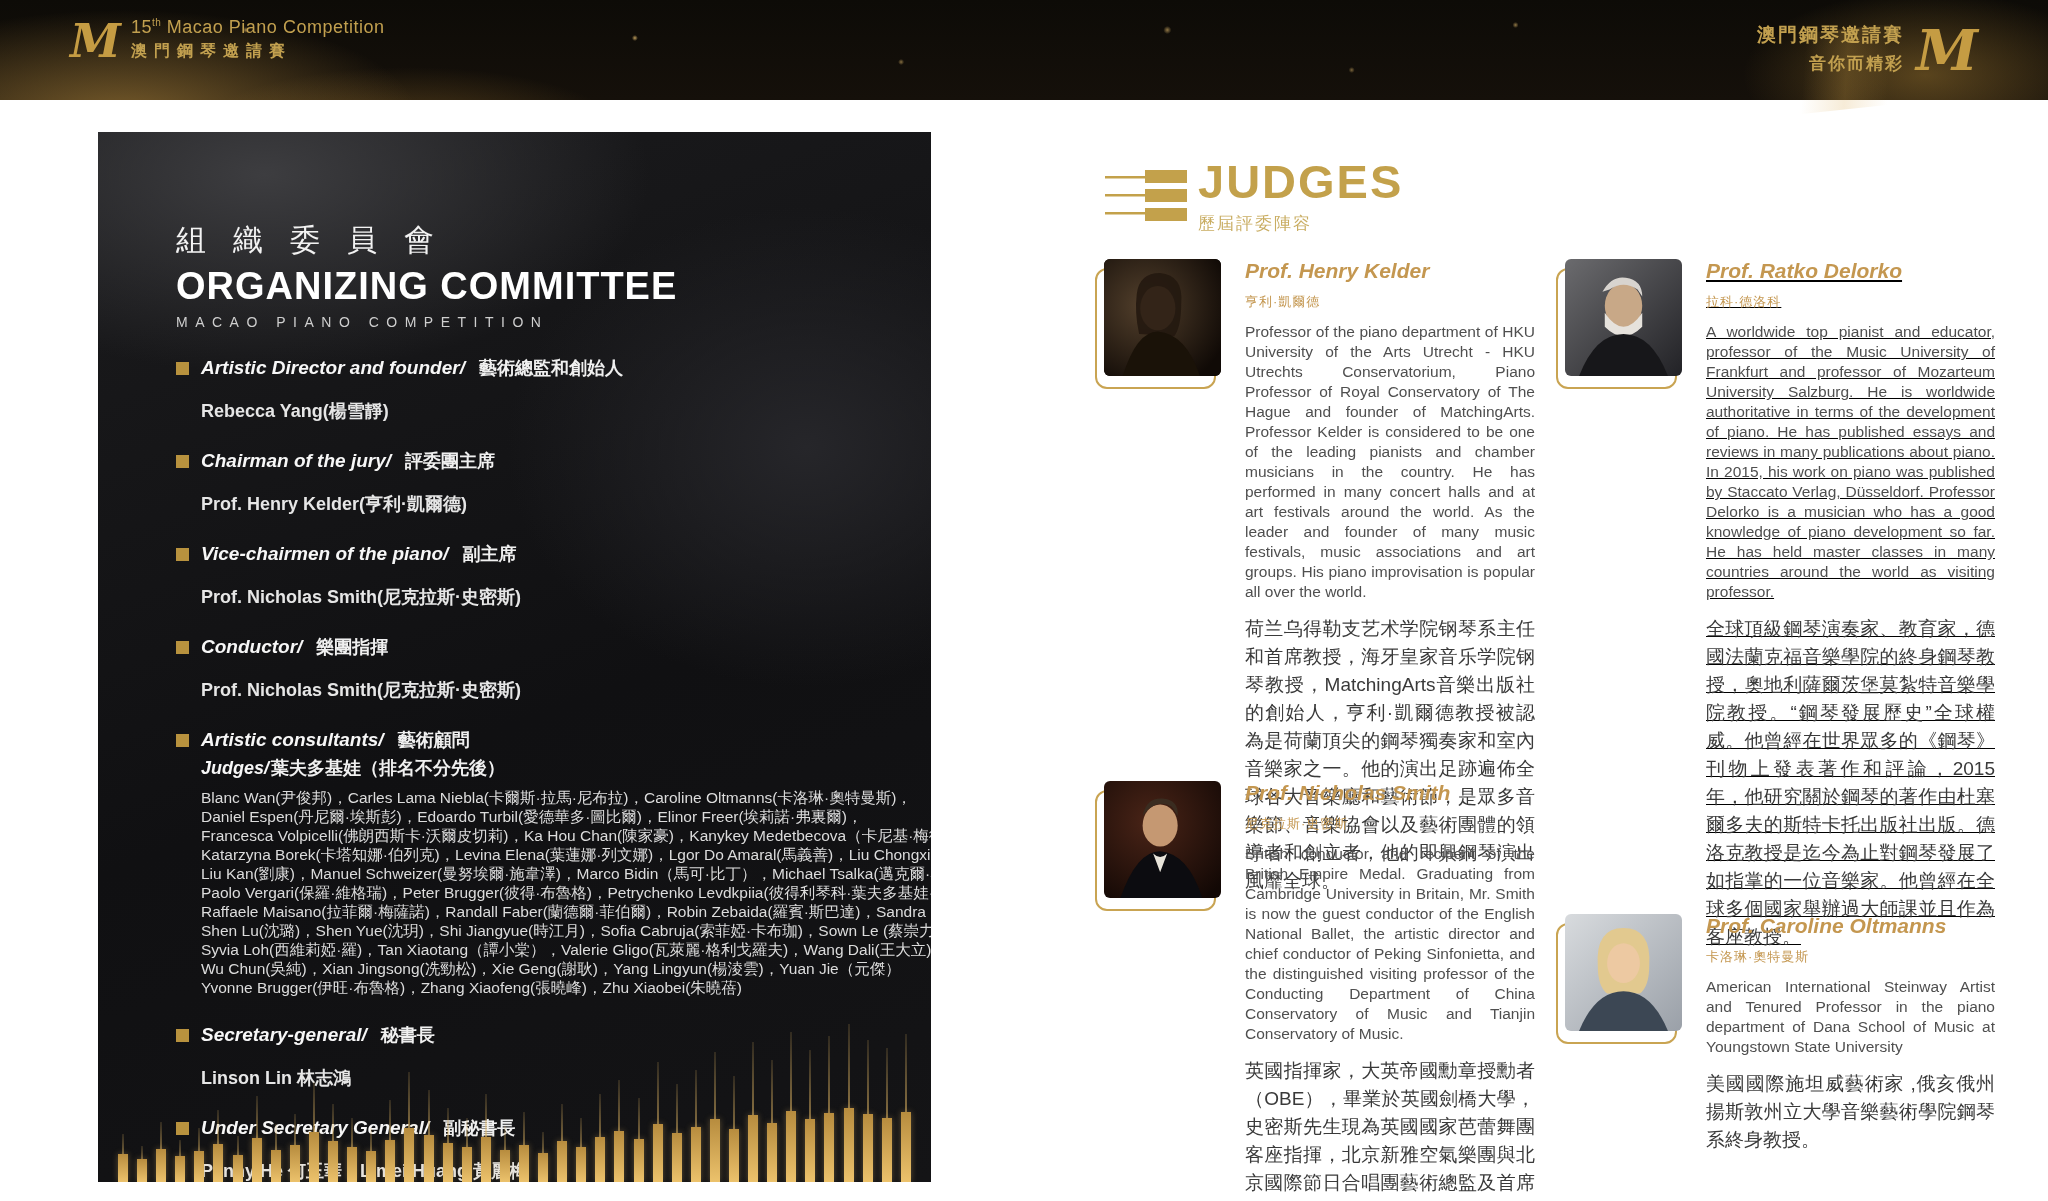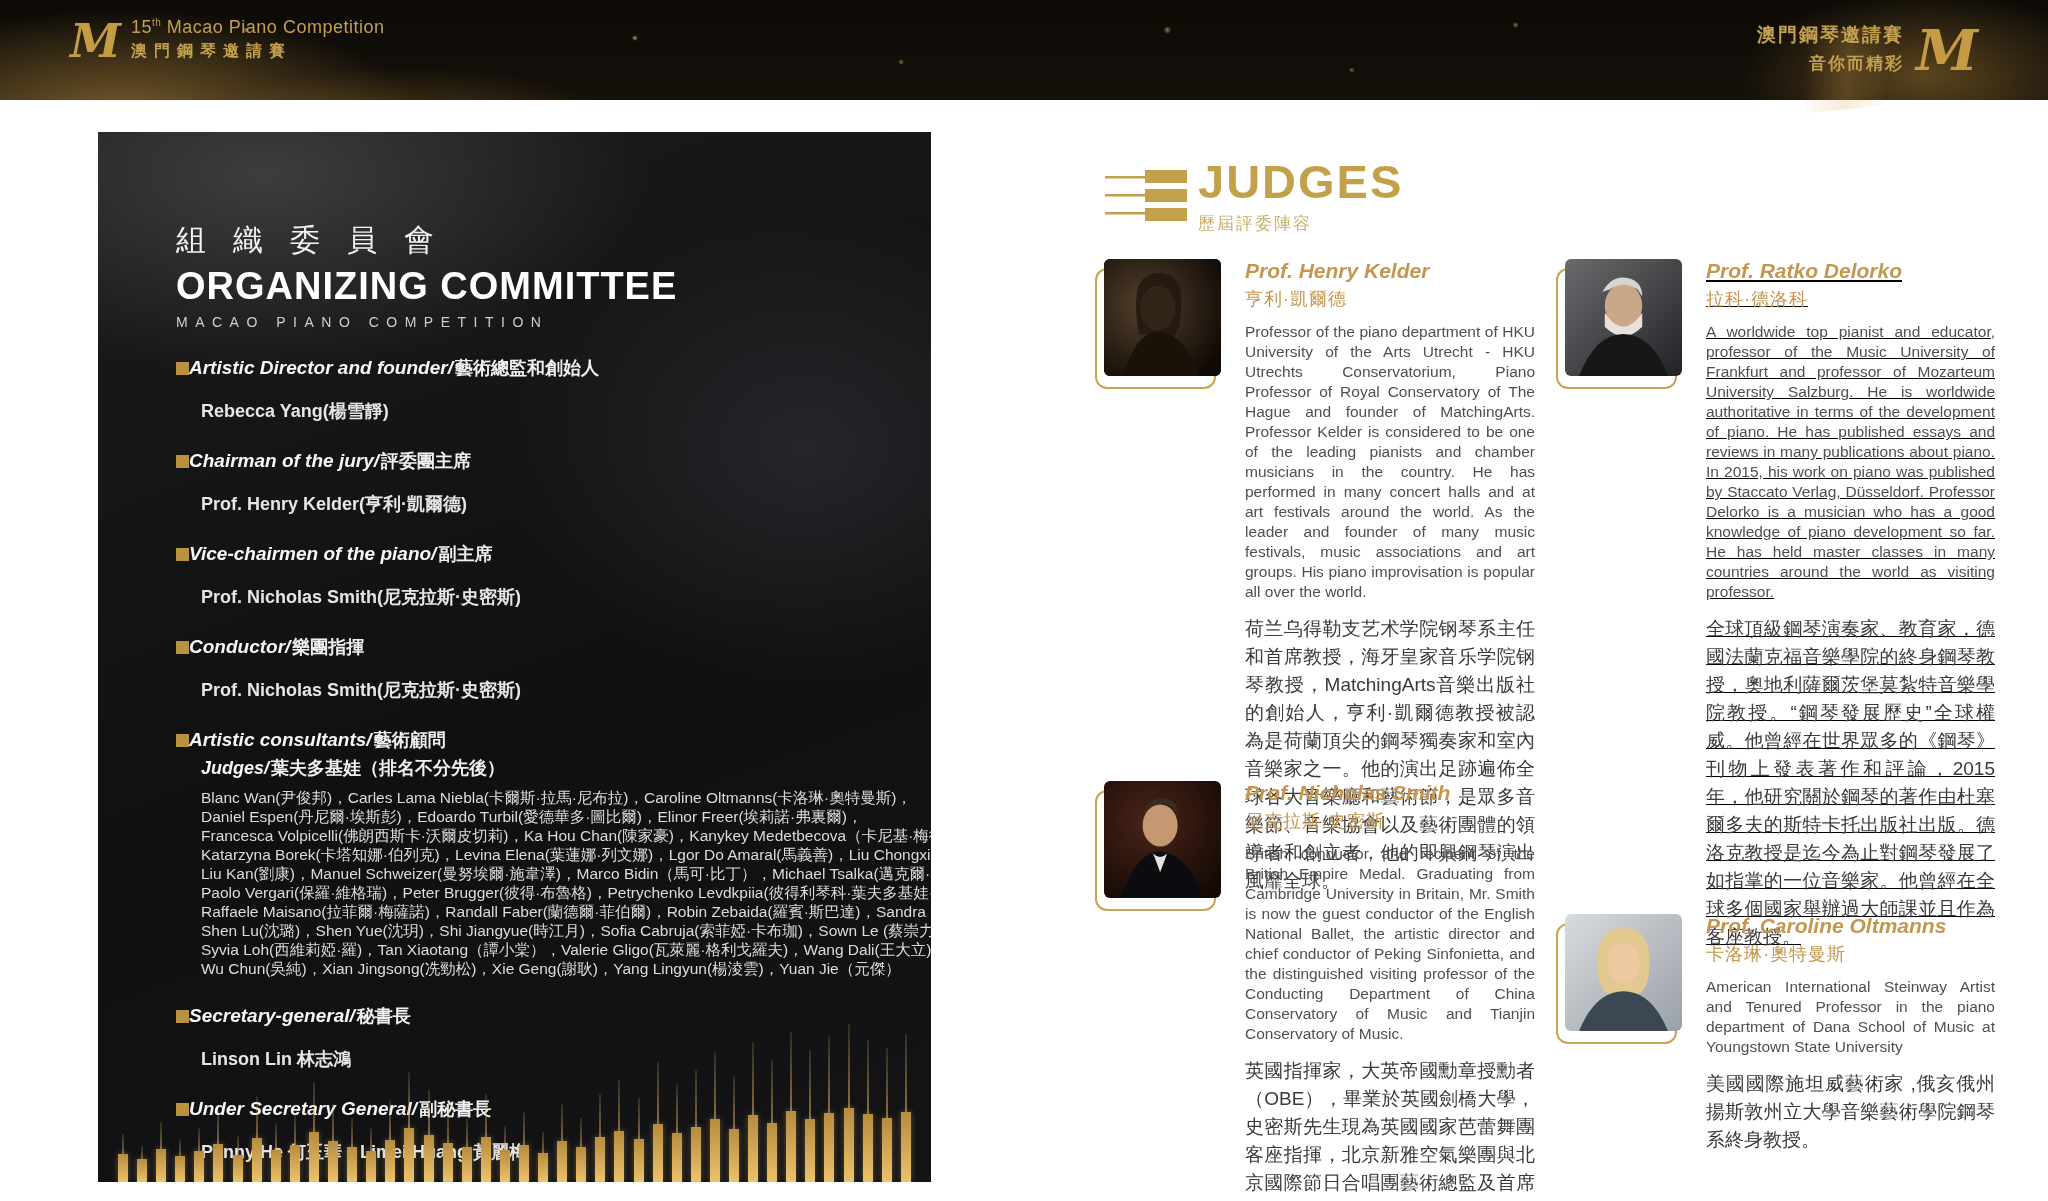--- a/index.html
+++ b/index.html
@@ -50,21 +50,21 @@
     background:
       radial-gradient(ellipse 620px 320px at 20% 4%, #3d3d40, rgba(61,61,64,0) 62%),
       radial-gradient(ellipse 500px 400px at 85% 30%, #26262a, rgba(38,38,42,0) 60%),
       linear-gradient(160deg,#1b1b1d,#101012 55%,#141416);
   }
   .panel-inner{position:absolute;left:78px;top:88px;right:40px;}
   .c-title-zh{font-size:30px;letter-spacing:27px;color:#f2f2f2;font-weight:500;white-space:nowrap;}
   .c-title-en{font-size:38px;font-weight:bold;color:#ffffff;letter-spacing:1px;margin-top:4px;white-space:nowrap;}
   .c-sub{font-size:14px;letter-spacing:7.5px;color:#cfcfcf;margin-top:6px;white-space:nowrap;}
   .role{margin-top:26px;}
-  .role-label{display:flex;align-items:center;}
+  .role-label{display:flex;align-items:center;gap:12px;}
   .bullet{display:inline-block;width:13px;height:13px;background:#b8923e;flex:0 0 13px;}
   .role-en{font-style:italic;font-weight:bold;font-size:19px;color:#f7f7f7;white-space:nowrap;}
   .role-zh{font-weight:bold;font-size:18px;color:#f0f0f0;white-space:nowrap;margin-left:2px;}
   .role-name{font-size:18px;color:#e6e6e6;margin:19px 0 0 25px;white-space:nowrap;font-weight:bold;}
   .judges-sub{margin:4px 0 0 25px;}
   .judges-sub .role-en{font-size:18px;}
   .judges-lines{margin:8px 0 0 25px;font-size:15.5px;line-height:19px;color:#dcdcdc;}
   .judges-lines div{white-space:nowrap;}
   
   .piano-keys{
@@ -95,21 +95,21 @@
   .photo::before{
     content:"";position:absolute;left:-9px;top:9px;width:117px;height:117px;
     border:2px solid #c9a452;border-radius:12px;
   }
   .photo .img{
     position:absolute;inset:0;border-radius:6px;overflow:hidden;
   }
   .photo svg{display:block;width:100%;height:100%;}
   .jtext{flex:1;min-width:0;}
   .jname{font-style:italic;font-weight:bold;font-size:21px;color:#c49750;line-height:1.15;}
-  .jname-zh{font-size:18px;color:#c49750;margin-top:4px;letter-spacing:1px;}
+  .jname-zh{font-size:13px;color:#c49750;margin-top:10px;letter-spacing:1px;}
   .bio-en{margin-top:11px;font-size:15.5px;line-height:20px;color:#4f4f4f;text-align:justify;}
   .bio-zh{margin-top:13px;font-size:19px;line-height:28px;color:#3a3a3a;text-align:justify;}
 </style>
 </head>
 <body>
 
 <div class="banner">
   <div class="beam"></div>
   <div class="banner-left">
     <span class="logo-m">M</span>
@@ -177,20 +177,21 @@
         <div>Blanc Wan(尹俊邦)，Carles Lama Niebla(卡爾斯·拉馬·尼布拉)，Caroline Oltmanns(卡洛琳·奧特曼斯)，</div>
         <div>Daniel Espen(丹尼爾·埃斯彭)，Edoardo Turbil(愛德華多·圖比爾)，Elinor Freer(埃莉諾·弗裏爾)，</div>
         <div>Francesca Volpicelli(佛朗西斯卡·沃爾皮切莉)，Ka Hou Chan(陳家豪)，Kanykey Medetbecova（卡尼基·梅德特貝科娃）</div>
         <div>Katarzyna Borek(卡塔知娜·伯列克)，Levina Elena(葉蓮娜·列文娜)，Lgor Do Amaral(馬義善)，Liu Chongxiao(劉崇曉)</div>
         <div>Liu Kan(劉康)，Manuel Schweizer(曼努埃爾·施韋澤)，Marco Bidin（馬可·比丁），Michael Tsalka(邁克爾·察爾卡)</div>
         <div>Paolo Vergari(保羅·維格瑞)，Peter Brugger(彼得·布魯格)，Petrychenko Levdkpiia(彼得利琴科·葉夫多基娃·柳西亞)</div>
         <div>Raffaele Maisano(拉菲爾·梅薩諾)，Randall Faber(蘭德爾·菲伯爾)，Robin Zebaida(羅賓·斯巴達)，Sandra Poon(潘澔雪)</div>
         <div>Shen Lu(沈璐)，Shen Yue(沈玥)，Shi Jiangyue(時江月)，Sofia Cabruja(索菲婭·卡布珈)，Sown Le (蔡崇力)</div>
         <div>Syvia Loh(西維莉婭·羅)，Tan Xiaotang（譚小棠），Valerie Gligo(瓦萊麗·格利戈羅夫)，Wang Dali(王大立)</div>
         <div>Wu Chun(吳純)，Xian Jingsong(冼勁松)，Xie Geng(謝耿)，Yang Lingyun(楊淩雲)，Yuan Jie（元傑）</div>
+        <div>Yvonne Brugger(伊旺·布魯格)，Zhang Xiaofeng(張曉峰)，Zhu Xiaobei(朱曉蓓)</div>
       </div>
     </div>
 
     <div class="role">
       <div class="role-label">
           <span class="bullet"></span>
           <span class="role-en">Secretary-general/</span>
           <span class="role-zh">秘書長</span>
         </div>
       <div class="role-name">Linson Lin 林志鴻</div>

